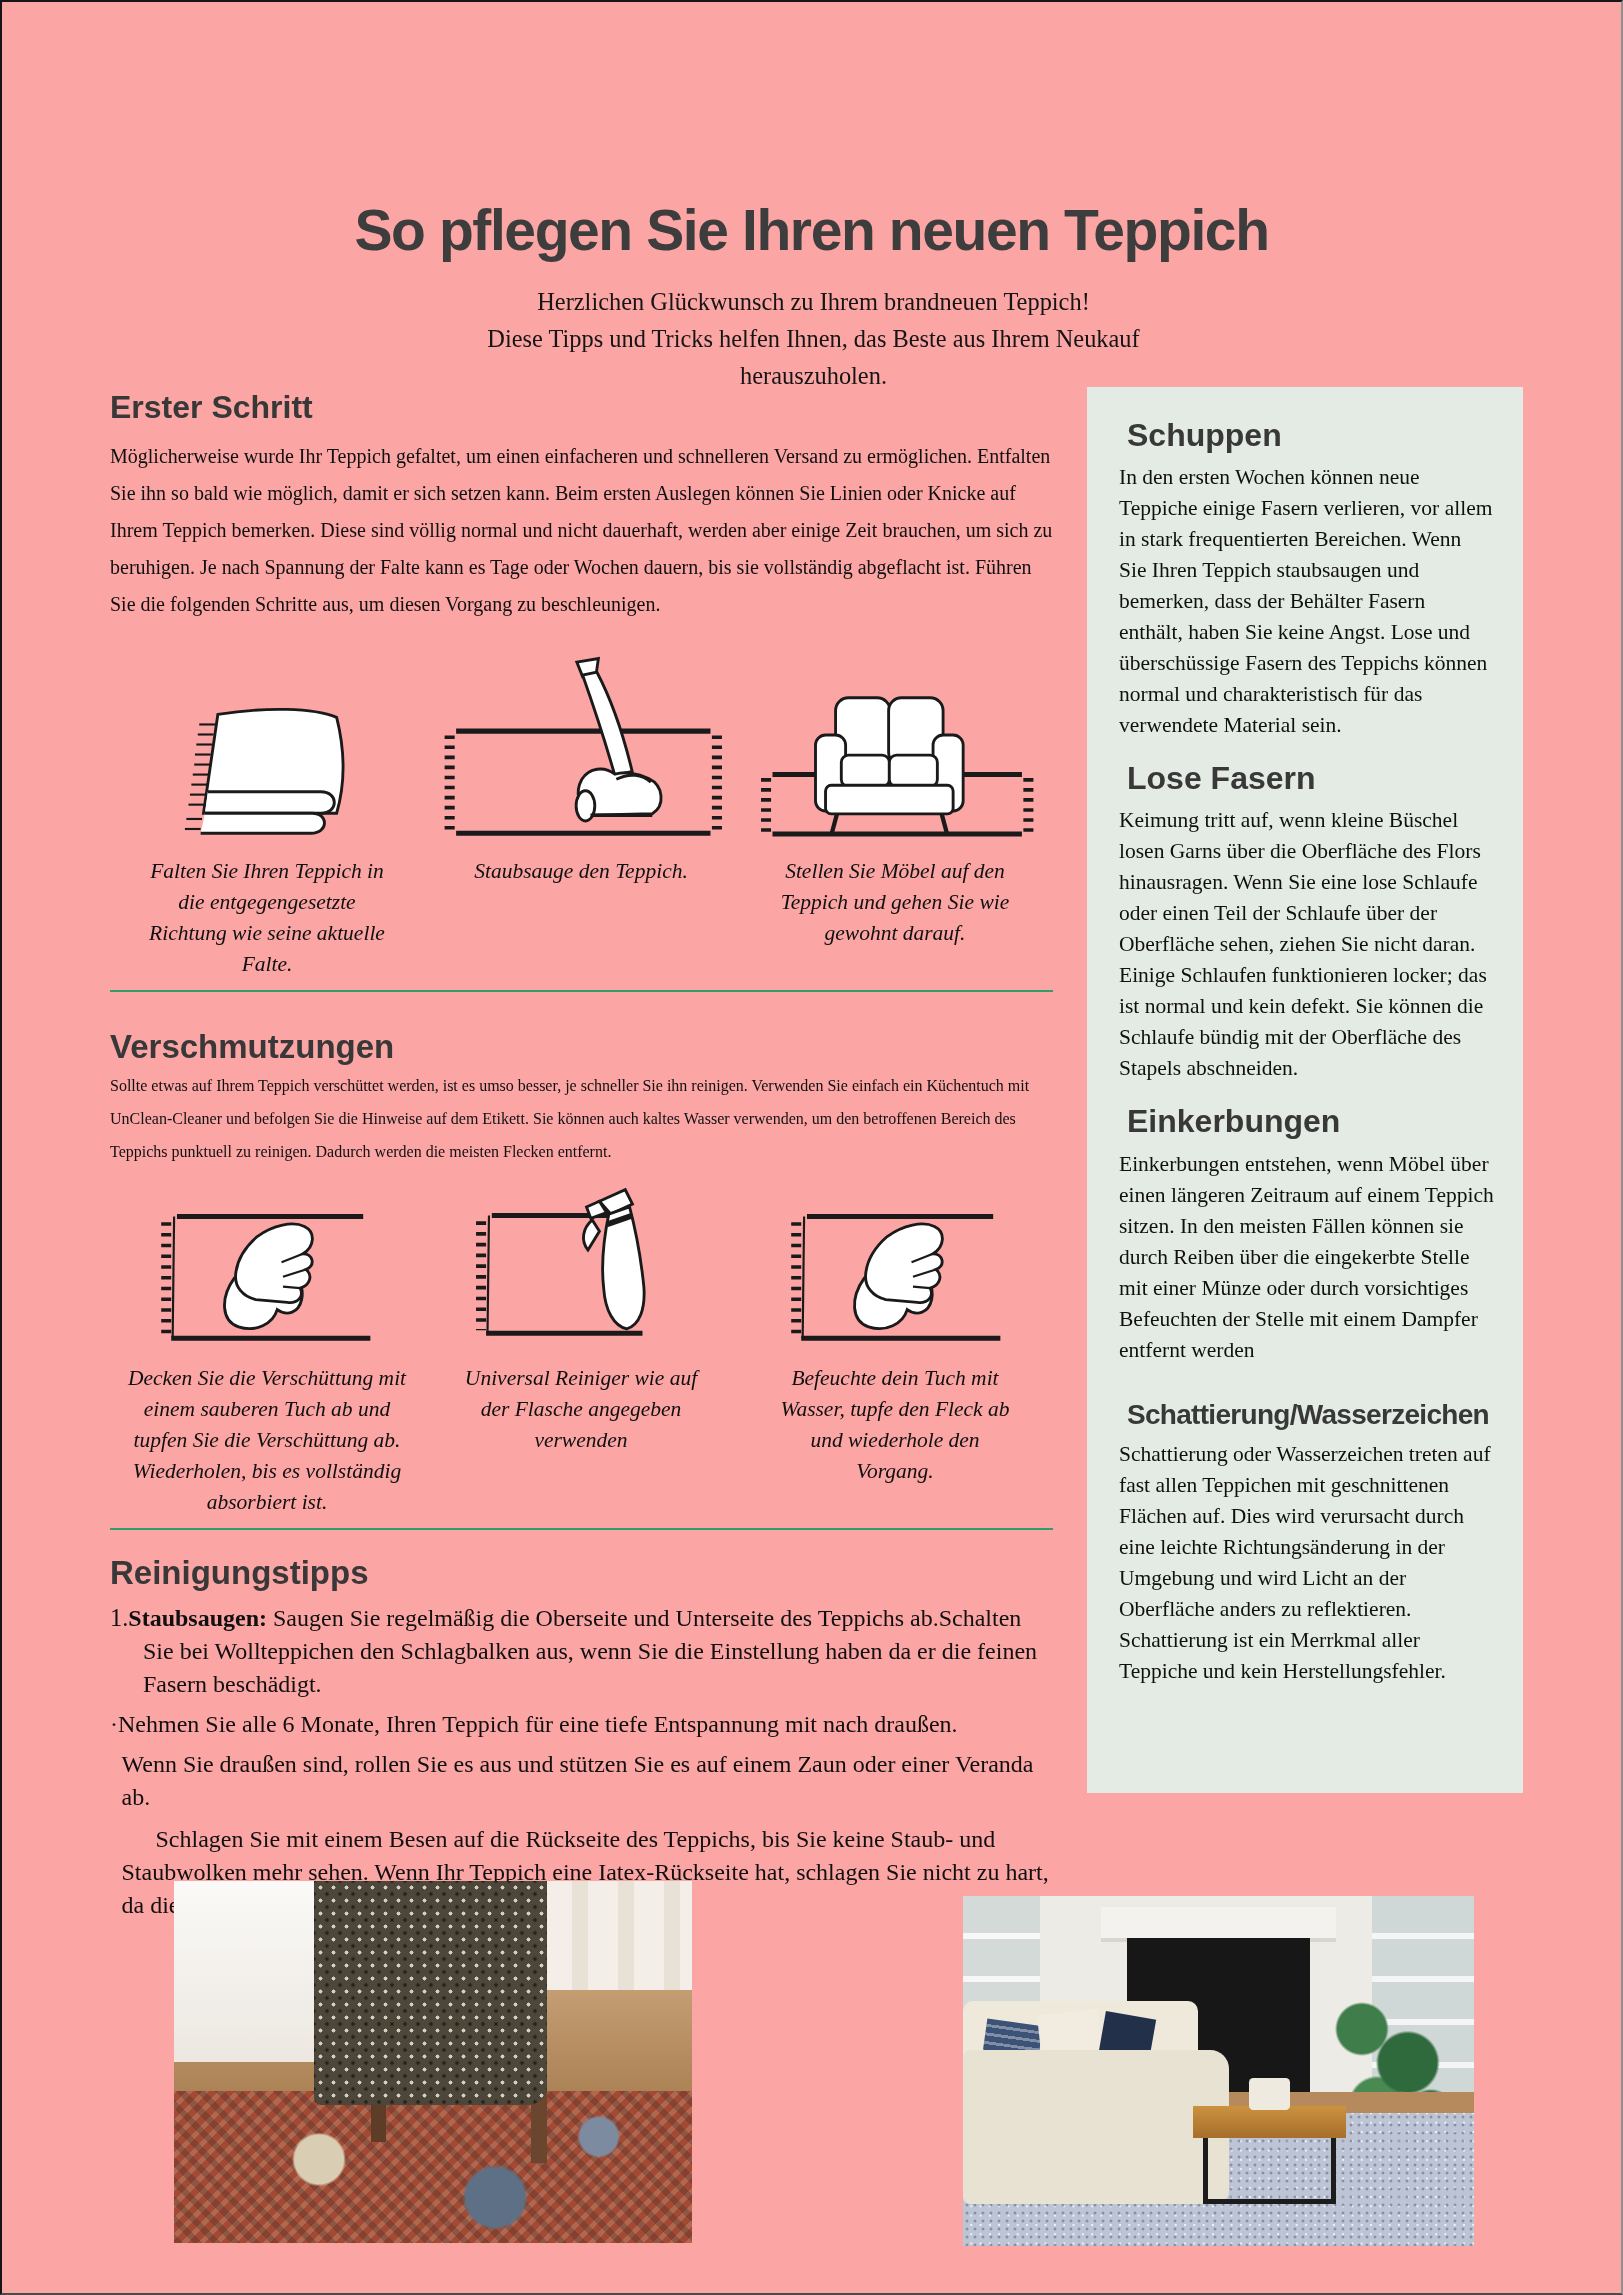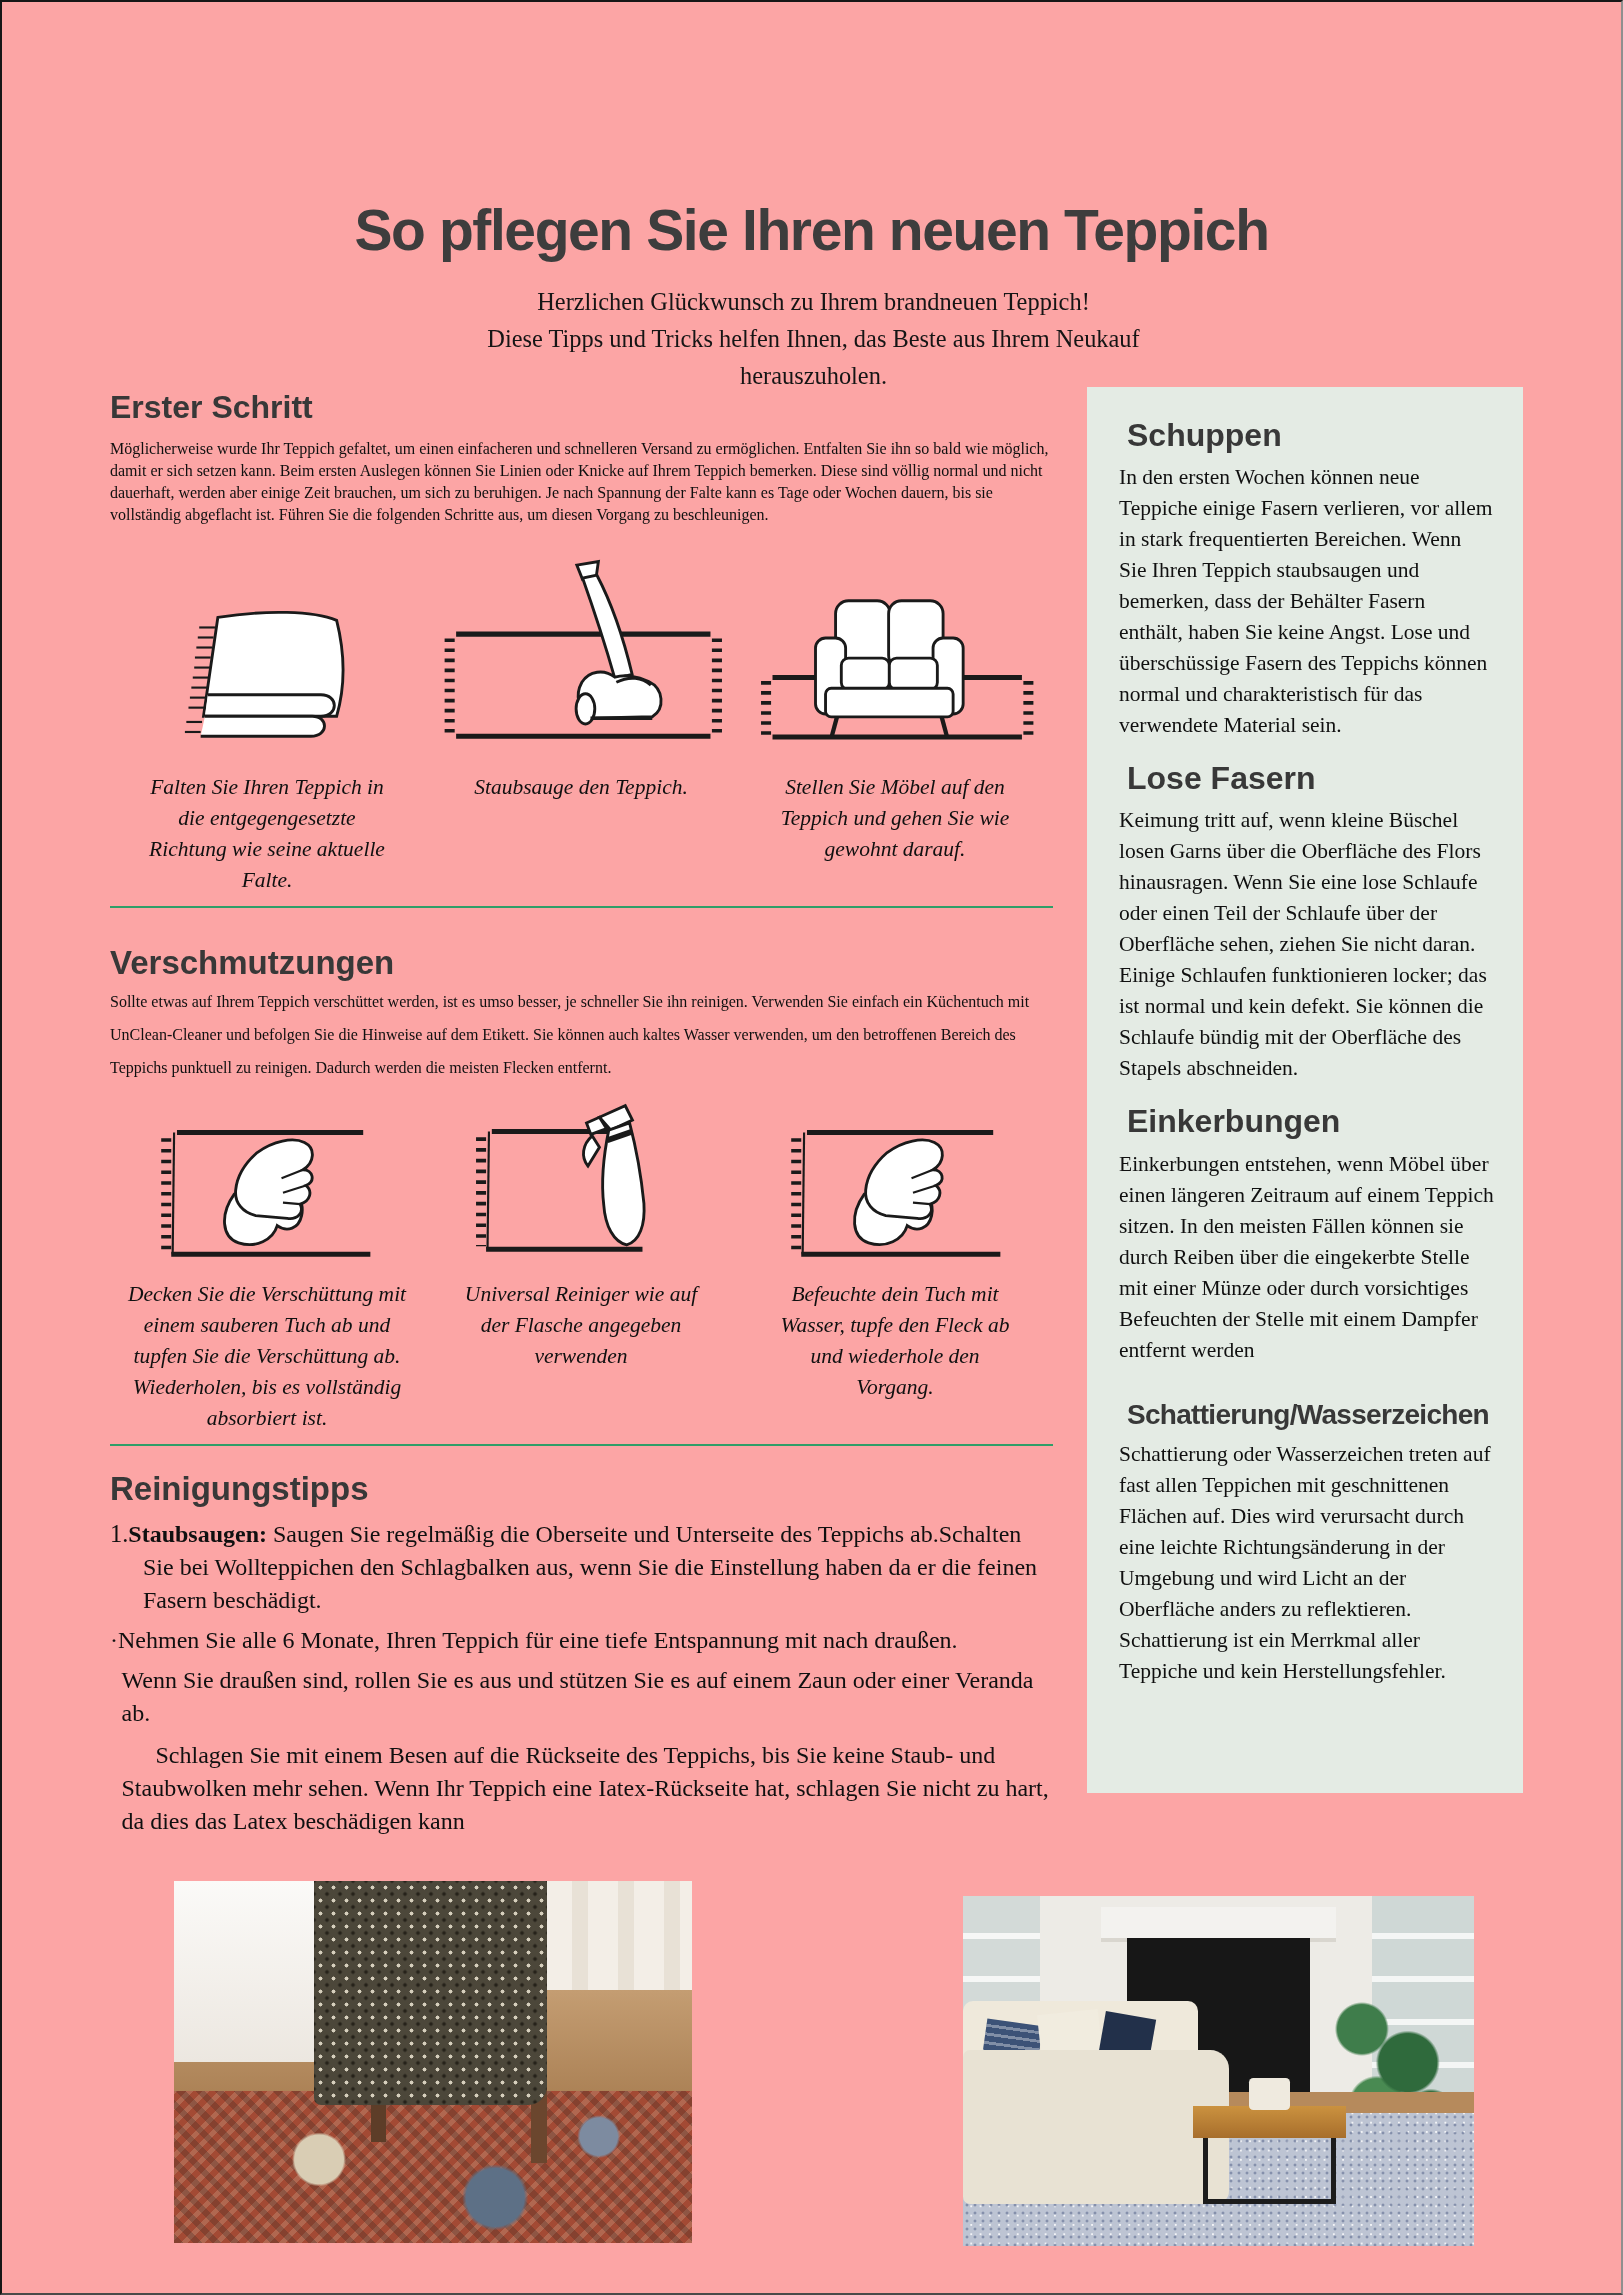--- a/index.html
+++ b/index.html
@@ -8,26 +8,26 @@
         font-family:"Liberation Serif", serif;color:#101010;}
   .title{position:absolute;top:195px;left:0;width:100%;text-align:center;
          font-family:"Liberation Sans", sans-serif;font-weight:bold;font-size:57px;
          letter-spacing:-1.4px;color:#3d3d3d;}
   .subtitle{position:absolute;top:281px;left:288px;width:1047px;text-align:center;
             font-size:24.4px;line-height:37px;white-space:pre-line;color:#151515;}
 
   .leftcol{position:absolute;left:108px;top:387px;width:943px;}
   .sec-h{font-family:"Liberation Sans", sans-serif;font-weight:bold;color:#383838;margin:0;}
   .h-big{font-size:33px;}
-  .body-sm{font-size:16px;line-height:22px;margin:11.5px 0 0 0;}
+  .body-sm{font-size:20px;line-height:37px;margin:11.5px 0 0 0;}
   .body-lg{font-size:16px;line-height:33px;margin:3px 0 0 0;}
 
   .icon-row{display:flex;justify-content:space-between;align-items:flex-end;margin-top:29px;}
   .icon-cell{width:313px;display:flex;justify-content:center;align-items:flex-end;}
-  .cap-row{display:flex;margin-top:30px;}
+  .cap-row{display:flex;margin-top:17px;}
   .cap{width:314px;box-sizing:border-box;padding:0 32px;text-align:center;
        font-style:italic;font-size:21.5px;line-height:31px;}
   .hr-green{border:none;border-top:2.9px solid #2f9e68;margin:10px 0 0 0;}
 
   .tips{margin-top:8.6px;font-size:24px;line-height:33px;}
   .tip1{margin-top:7.2px;padding-left:33px;text-indent:-33px;}
   .tip-num{font-size:24.4px;}
   .tip-lead{font-weight:bold;}
   .tip2-head{margin-top:10px;font-weight:bold;font-size:26px;}
   .tip2-l1{margin-top:7.2px;padding-left:18.7px;text-indent:-18.7px;}

